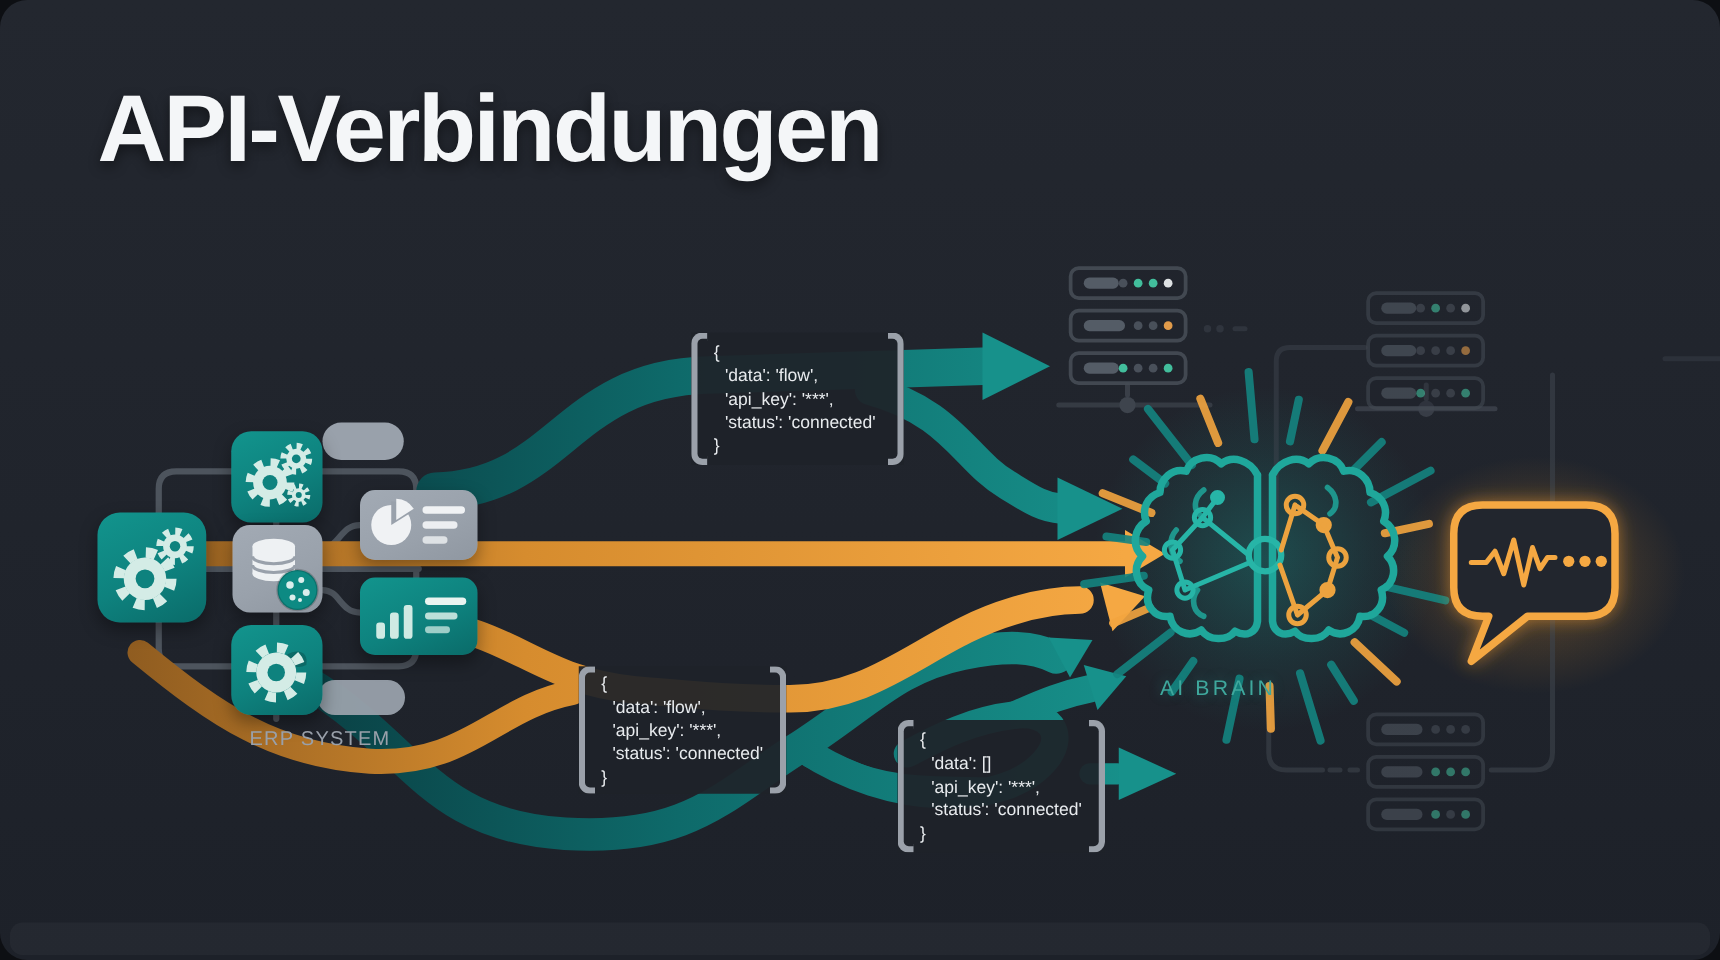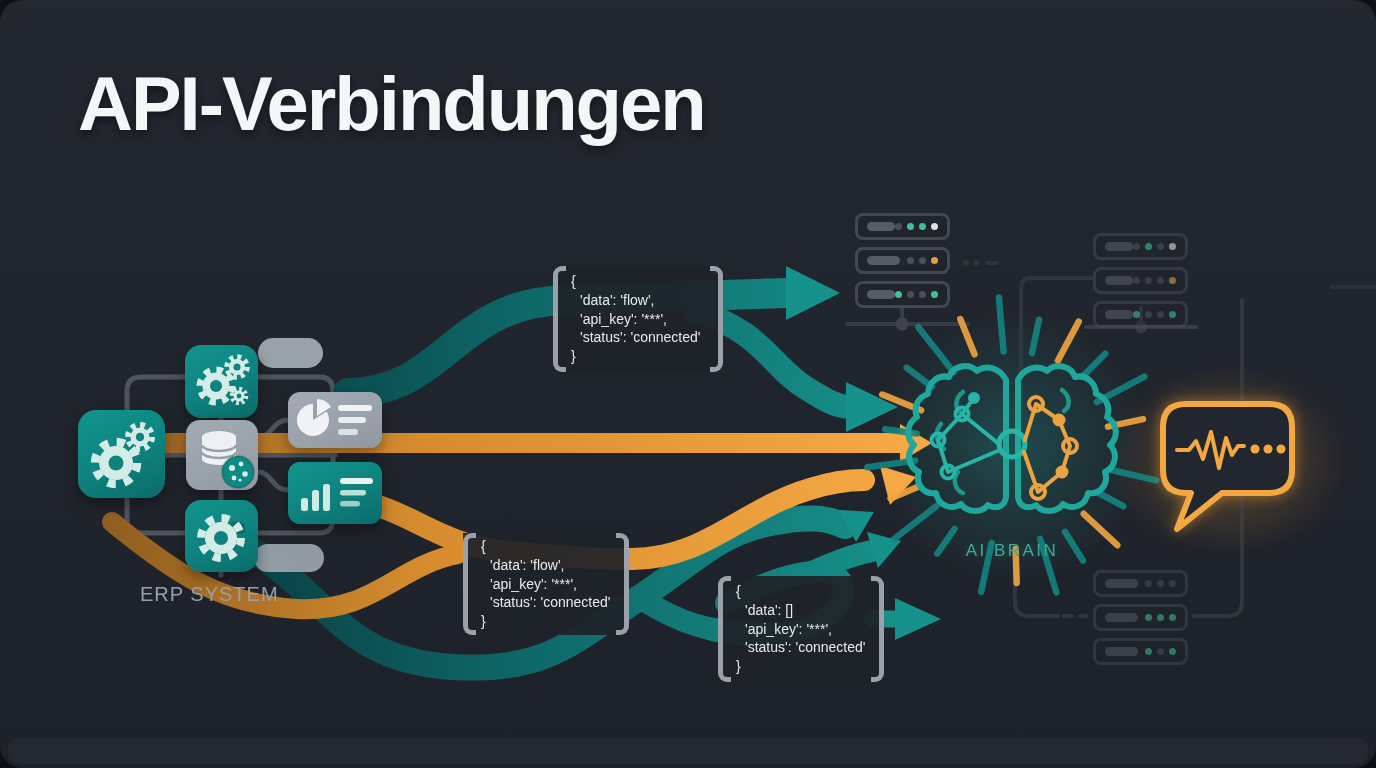--- a/index.html
+++ b/index.html
@@ -32,22 +32,22 @@
   .sq-teal{background:linear-gradient(155deg,#12948d 0%,#0e827e 55%,#0a6b69 100%);}
   .sq-gray{background:linear-gradient(155deg,#a2aab4 0%,#99a1ab 60%,#8f97a1 100%);}
   .card-big{left:78px;top:410px;width:87px;height:88px;border-radius:18px;}
   .card-top{left:185px;top:345px;width:73px;height:73px;border-radius:16px;}
   .card-mid{left:186px;top:420px;width:72px;height:70px;border-radius:14px;}
   .card-bottom{left:185px;top:500px;width:73px;height:72px;border-radius:16px;}
   .card-pie{left:288px;top:392px;width:94px;height:56px;border-radius:12px;}
   .card-bar{left:288px;top:462px;width:94px;height:62px;border-radius:12px;}
   .erp-card svg{display:block;width:100%;height:100%;}
   .erp-label{
-    position:absolute;left:140px;top:583px;width:232px;z-index:4;
-    color:#99a0aa;font-size:20px;letter-spacing:1px;font-weight:400;
+    position:absolute;left:140px;top:583px;width:232px;z-index:4;text-align:center;
+    color:#99a0aa;font-size:16px;letter-spacing:1px;font-weight:400;
   }
   
   .code-block{
     position:absolute;z-index:4;background:rgba(30,34,41,.93);
     display:flex;flex-direction:column;justify-content:center;padding:6px 18px;box-sizing:border-box;
   }
   #code-block-top{left:553px;top:266px;width:170px;height:106px;}
   #code-block-middle{left:463px;top:533px;width:166px;height:102px;}
   #code-block-bottom{left:718px;top:576px;width:166px;height:106px;}
   .bk{position:absolute;top:0;bottom:0;width:13px;border:5px solid var(--bracket);box-sizing:border-box;}
@@ -62,21 +62,21 @@
   #rack-bottom-right{left:1093px;top:570px;opacity:.5;}
   .rack-unit{
     width:95px;height:27px;border:3px solid #454c55;border-radius:8px;
     background:rgba(32,36,44,.65);display:flex;align-items:center;box-sizing:border-box;
   }
   .rack-pill{width:33px;height:9px;border-radius:5px;background:#59616b;margin-left:9px;}
   .rack-dots{margin-left:auto;margin-right:9px;display:flex;gap:5px;}
   .rack-dot{width:7px;height:7px;border-radius:50%;}
   
   .ai-label{
-    position:absolute;left:928px;top:541px;width:168px;z-index:4;text-align:center;
+    position:absolute;left:928px;top:541px;width:168px;z-index:4;text-align:left;
     color:#3fa89d;font-size:17px;letter-spacing:2.5px;
     text-shadow:0 0 10px rgba(44,196,180,.35);
   }
   .bottom-strip{
     position:absolute;left:8px;right:8px;bottom:4px;height:26px;z-index:2;
     border-radius:10px;background:rgba(255,255,255,.035);
   }
 </style>
 </head>
 <body>

